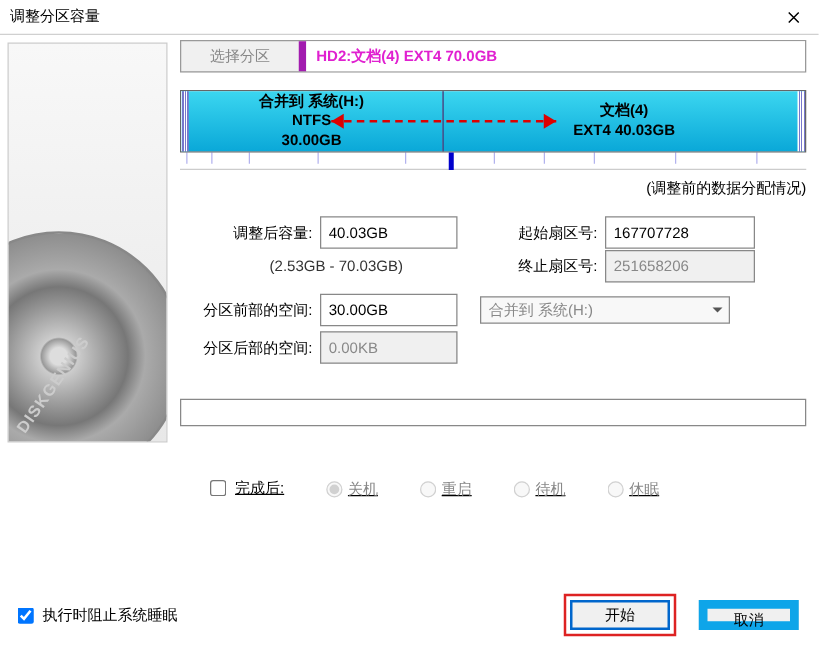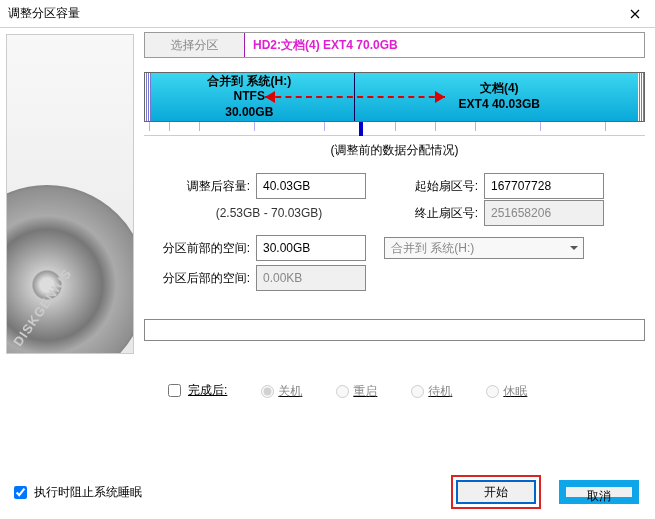--- a/index.html
+++ b/index.html
@@ -8,36 +8,36 @@
 .titlebar-text { font-size: 12px; font-family: Liberation Mono, monospace; }
 .close-btn { width: 40px; height: 28px; display: flex; align-items: center; justify-content: center; font-size: 15px; cursor: pointer; }
 .content { display: flex; height: calc(100% - 28px); }
 .sidebar { width: 140px; padding: 6px; }
 .disk-img { width: 128px; height: 320px; background: linear-gradient(180deg, #f8f8f8 0%, #e8e8e8 100%); border: 1px solid #ccc; position: relative; overflow: hidden; }
 .disk-circle { position: absolute; border-radius: 50%; border: 2px solid #888; }
 .disk-c1 { width: 200px; height: 200px; left: -60px; top: 150px; background: radial-gradient(circle, #ddd 5%, #999 10%, #ccc 11%, #777 40%, #aaa 50%, #666 100%); }
 .disk-label { position: absolute; top: 265px; left: -10px; font-size: 13px; font-weight: bold; color: #ccc; transform: rotate(-55deg); letter-spacing: 1px; }
 .main { flex: 1; padding: 4px 10px 8px 4px; }
 .tabbar { display: flex; align-items: stretch; height: 26px; background: #f0f0f0; border: 1px solid #999; }
-.tab-sel { width: 100px; display: flex; align-items: center; justify-content: center; color: #888; border-right: 1px solid #a21caf; }
+.tab-sel { width: 100px; display: flex; align-items: center; justify-content: center; color: #888; border-right: 6px solid #a21caf; }
 .tab-active { flex: 1; display: flex; align-items: center; padding: 0 8px; color: #e020d0; font-weight: bold; background: #fff; }
 .partition-box { margin-top: 14px; border: 1px solid #666; height: 50px; display: flex; position: relative; }
 .part { display: flex; flex-direction: column; align-items: center; justify-content: center; font-weight: bold; font-size: 12px; line-height: 1.3; }
 .part-left { width: 42%; background: linear-gradient(180deg, #3bd6f0 0%, #0aa8d8 100%); border-right: 1px solid #005; }
 .part-right { flex: 1; background: linear-gradient(180deg, #3bd6f0 0%, #0aa8d8 100%); }
 .part-handle { position: absolute; top: 0; bottom: 0; width: 6px; background: repeating-linear-gradient(90deg, #fff, #fff 1px, #77c 1px, #77c 2px); }
 .handle-l { left: 0; }
 .handle-r { right: 0; }
 .arrows { position: absolute; top: 50%; left: 42%; width: 180px; height: 2px; border-top: 2px dashed #d00; transform: translate(-50%, -50%); pointer-events: none; }
 .arrows::before, .arrows::after { content: ""; position: absolute; top: -7px; border: 6px solid transparent; }
 .arrows::before { left: -6px; border-right: 10px solid #d00; }
 .arrows::after { right: -6px; border-left: 10px solid #d00; }
 .marker-row { height: 14px; border-bottom: 1px solid #ccc; margin-bottom: 6px; position: relative; }
 .marker-row .mk { position: absolute; top: 0; width: 1px; height: 9px; background: rgba(0,0,200,0.3); }
-.pre-caption { text-align: center; margin: 6px 0 12px; }
+.pre-caption { text-align: right; margin: 6px 0 12px; }
 .form-row { display: flex; align-items: center; height: 30px; }
 .lbl { width: 112px; text-align: right; padding-right: 6px; }
 .lbl2 { width: 90px; text-align: right; padding-right: 6px; }
 .inp { width: 110px; height: 22px; border: 1px solid #888; padding: 12px 6px; font-size: 12px; background: #fff; }
 .inp[readonly] { background: #f0f0f0; color: #888; }
 .sel { width: 160px; height: 22px; border: 1px solid #888; padding: 0 6px; font-size: 12px; background: #fff; appearance: none; position: relative; }
 .sel-wrap { position: relative; display: inline-block; }
 .sel-wrap::after { content: ""; position: absolute; right: 6px; top: 9px; border: 4px solid transparent; border-top-color: #555; pointer-events: none; }
 .sel.disabled { color: #888; background: #f8f8f8; }
 .hint { font-size: 12px; color: #333; padding-left: 118px; margin-top: -2px; margin-bottom: 8px; }

